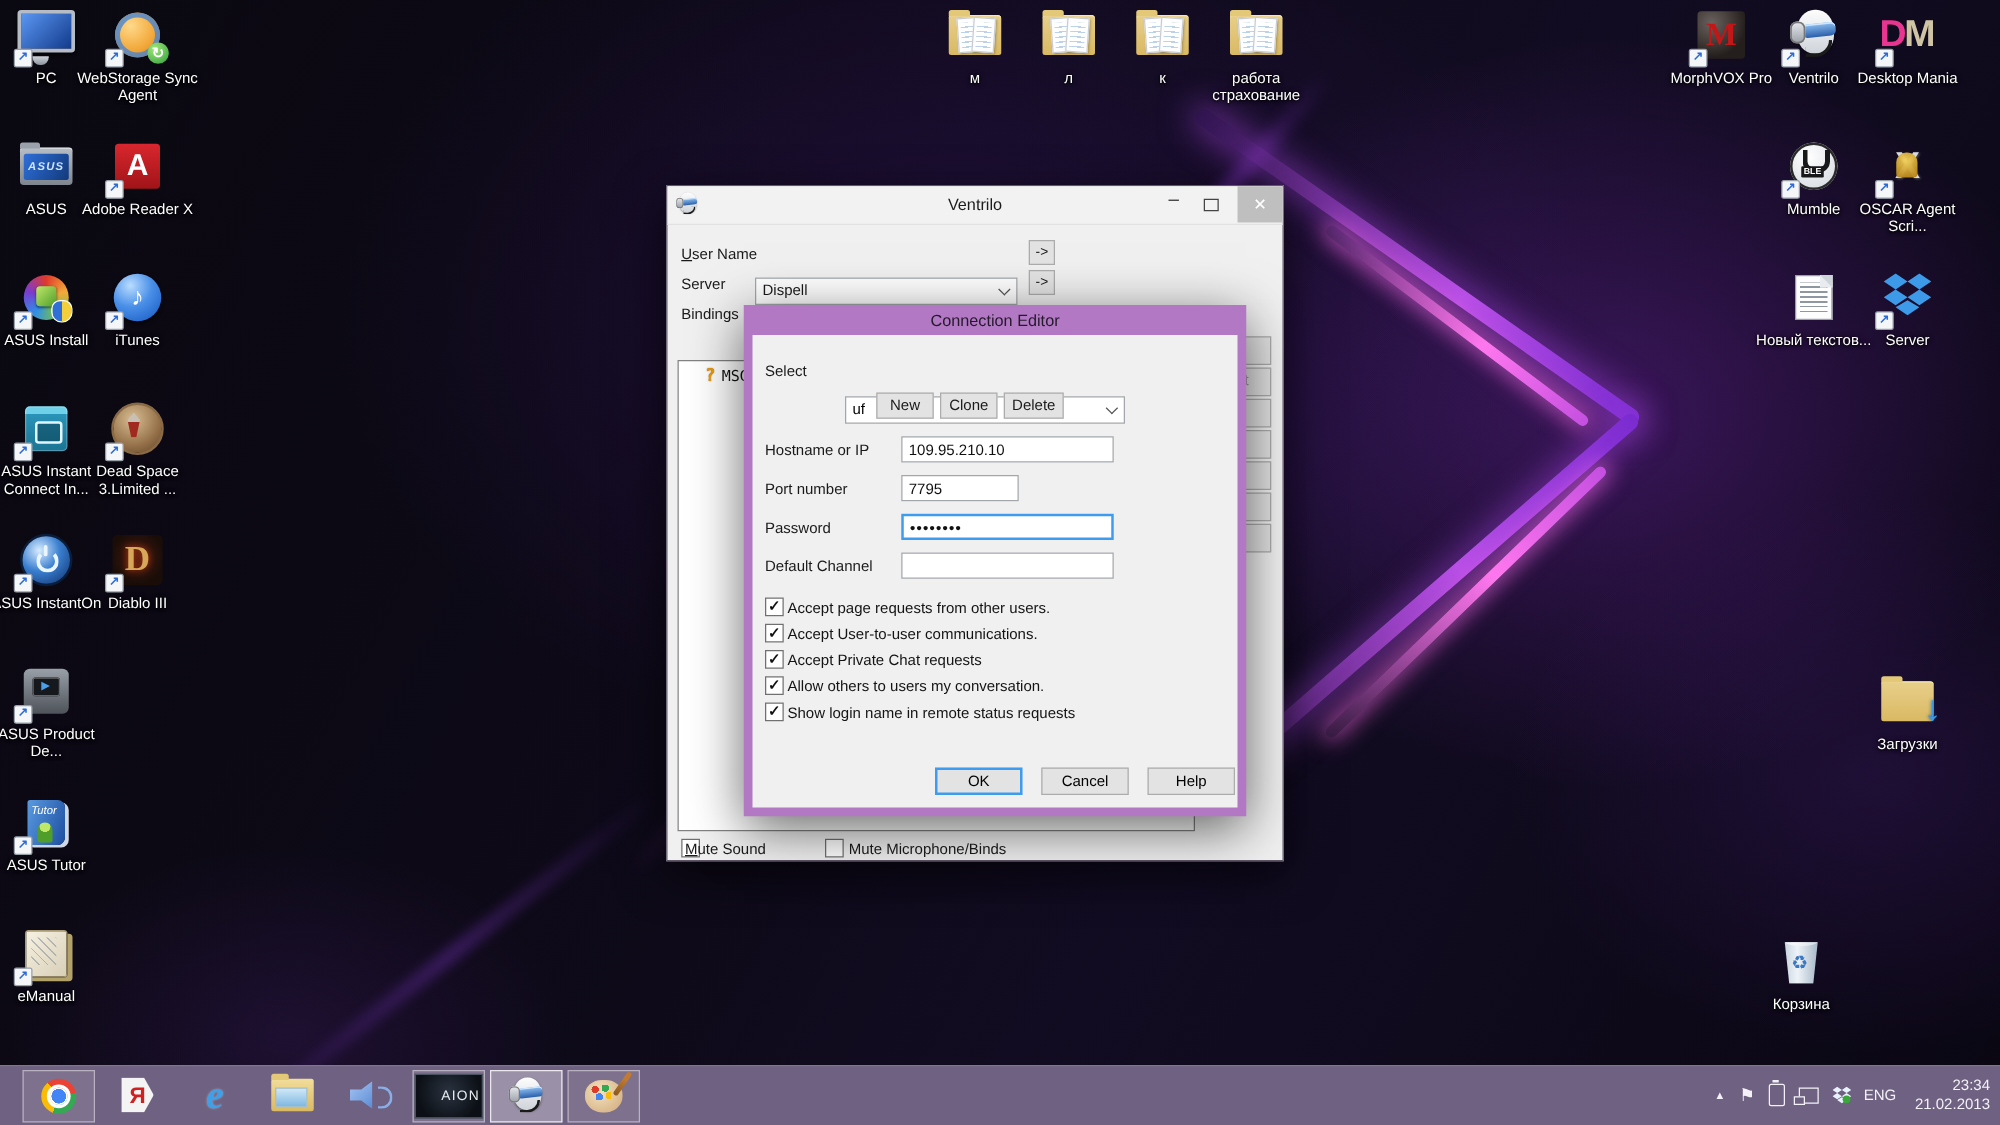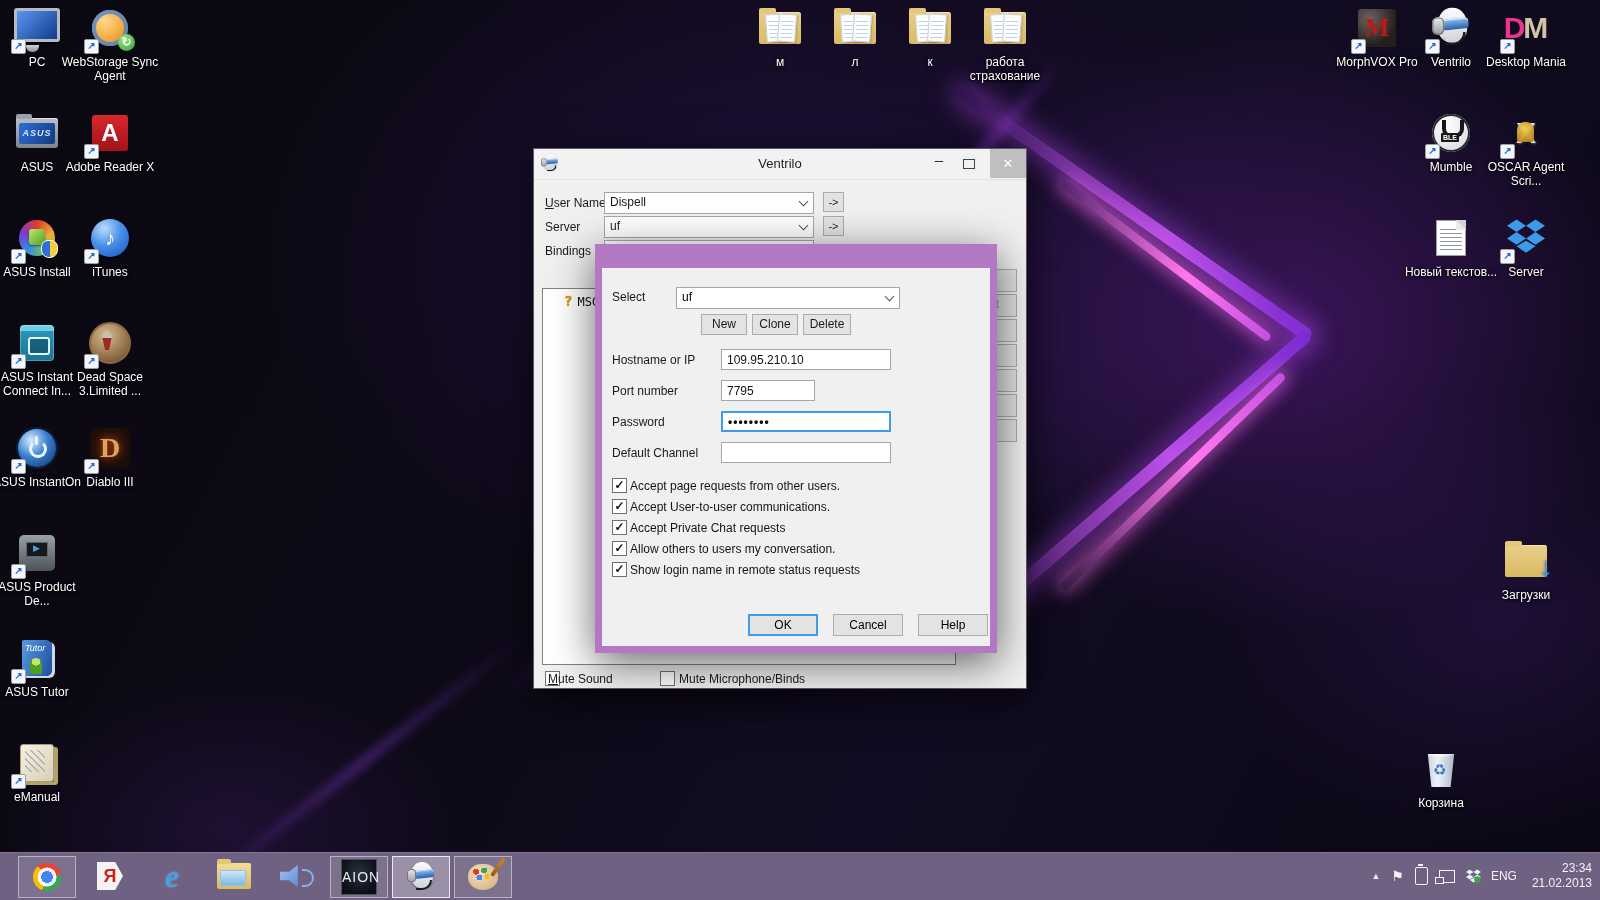--- a/index.html
+++ b/index.html
@@ -146,21 +146,21 @@
   .tbar{position:absolute;left:0;top:0;right:0;height:30px;background:#f2f2f2;border-bottom:1px solid #e2e2e2;}
   .tico{position:absolute;left:7px;top:5px;transform:scale(.62);transform-origin:top left;}
   .ttl{position:absolute;left:0;right:0;top:0;height:30px;line-height:30px;text-align:center;
     font-size:13px;color:#1c1c1c;}
   .wbtn{position:absolute;top:0;height:29px;text-align:center;color:#333;}
   .wmin{right:72px;width:30px;line-height:22px;font-size:15px;}
   .wmax{right:42px;width:30px;}
   .wmax i{display:block;margin:10px auto 0;width:10px;height:8px;border:1.5px solid #444;}
   .wclose{right:0;width:36px;background:#bfbfbf;color:#fff;line-height:29px;font-size:13px;}
   .lbl{position:absolute;left:11px;color:#1a1a1a;}
-  .combo{position:absolute;height:20px;background:#fff;border:1px solid #a3a6ab;}
+  .combo{position:absolute;height:20px;background:#fff;border:1px solid #a3a6ab;margin-top:30px;}
   .combo .cv{position:absolute;left:5px;top:2px;font-size:12px;}
   .chev{position:absolute;right:6px;top:5px;width:6px;height:6px;border-right:1.6px solid #555;
     border-bottom:1.6px solid #555;transform:rotate(45deg);}
   .sbtn{position:absolute;background:#e3e3e3;border:1px solid #acacac;text-align:center;font-size:11px;
     color:#1a1a1a;line-height:18px;}
   .rbtn{position:absolute;left:395px;width:86px;height:21px;background:#e3e3e3;border:1px solid #acacac;
     text-align:center;line-height:19px;font-size:12px;}
   .rbtn.dis{color:#9a9a9a;}
   .listbox{position:absolute;left:8px;top:139px;width:412px;height:375px;background:#fff;border:1px solid #828282;}
   .msgrow{position:absolute;left:5px;top:4px;font-family:"DejaVu Sans Mono",monospace;font-size:12px;color:#111;margin-left:16px;}
@@ -200,21 +200,21 @@
     text-shadow:0 0 2px rgba(255,255,255,.4);font-style:italic;}
   .ic-expl{width:34px;height:26px;background:linear-gradient(#f2dd9a,#d9b963);border-radius:2px;position:relative;}
   .ic-expl::before{content:"";position:absolute;left:0;top:-4px;width:14px;height:5px;background:#e3c878;border-radius:2px 2px 0 0;}
   .ic-expl::after{content:"";position:absolute;left:3px;top:7px;width:24px;height:14px;
     background:linear-gradient(#cfe8f8,#7fb8e0);border:1px solid #9ac2e0;}
   .ic-vol{width:26px;height:24px;background:linear-gradient(135deg,#a8c6f2,#4a7fd0);
     clip-path:polygon(0 32%,36% 32%,70% 4%,70% 96%,36% 68%,0 68%);}
   .ic-vol2{position:absolute;left:34px;top:13px;width:10px;height:14px;border:2.5px solid #89aee8;
     border-left:none;border-radius:0 10px 10px 0;}
   .ic-aion{width:34px;height:34px;background:radial-gradient(circle at 50% 40%,#2a3340,#0c1016 75%);
-    border:1px solid #4a5360;color:#e8ecf2;font-size:14px;letter-spacing:1px;text-align:center;line-height:34px;}
+    border:1px solid #4a5360;color:#e8ecf2;font-size:11px;letter-spacing:1px;text-align:center;line-height:34px;padding-left:19px;}
   .ic-paint{width:30px;height:26px;border-radius:45% 45% 48% 48%;background:radial-gradient(circle at 40% 35%,#f4e2c0,#cfa878);position:relative;}
   .ic-paint::before{content:"";position:absolute;left:5px;top:4px;width:16px;height:12px;
     background:radial-gradient(circle at 20% 30%,#e03a2a 0 3px,transparent 3px),
       radial-gradient(circle at 70% 20%,#34a853 0 3px,transparent 3px),
       radial-gradient(circle at 40% 80%,#4285f4 0 3px,transparent 3px),
       radial-gradient(circle at 90% 70%,#fbbc05 0 3px,transparent 3px);}
   .ic-paint::after{content:"";position:absolute;right:-2px;top:-8px;width:4px;height:22px;
     background:linear-gradient(#c27a30 30%,#8a5a20);transform:rotate(35deg);border-radius:2px;}
   .tray{position:absolute;right:8px;top:0;height:48px;display:flex;align-items:center;gap:11px;color:#f4f2f8;}
   .batt{width:11px;height:16px;border:1.5px solid #f4f2f8;border-radius:2px;position:relative;}
@@ -550,20 +550,21 @@
       <div class="msgrow"><b>?</b><span>MSG:</span></div>
     </div>
 
     <span class="cb" style="left:11px;top:522px;"></span>
     <div class="lbl ul1" style="left:14px;top:523px;">Mute Sound</div>
     <span class="cb" style="left:126px;top:522px;"></span>
     <div class="lbl" style="left:145px;top:523px;">Mute Microphone/Binds</div>
   </div>
 
   <div class="dlg">
+    <div class="dttl">Connection Editor</div>
     <div class="dbody">
       <div class="dlbl" style="top:22px;">Select</div>
       <div class="combo" style="left:74px;top:19px;width:222px;">
         <span class="cv">uf</span>
           <span class="chev"></span>
       </div>
       <div class="sbtn" style="left:99px;top:46px;width:44px;height:19px;line-height:19px;font-size:12px;">New</div>
       <div class="sbtn" style="left:150px;top:46px;width:44px;height:19px;line-height:19px;font-size:12px;">Clone</div>
       <div class="sbtn" style="left:201px;top:46px;width:46px;height:19px;line-height:19px;font-size:12px;">Delete</div>
 

